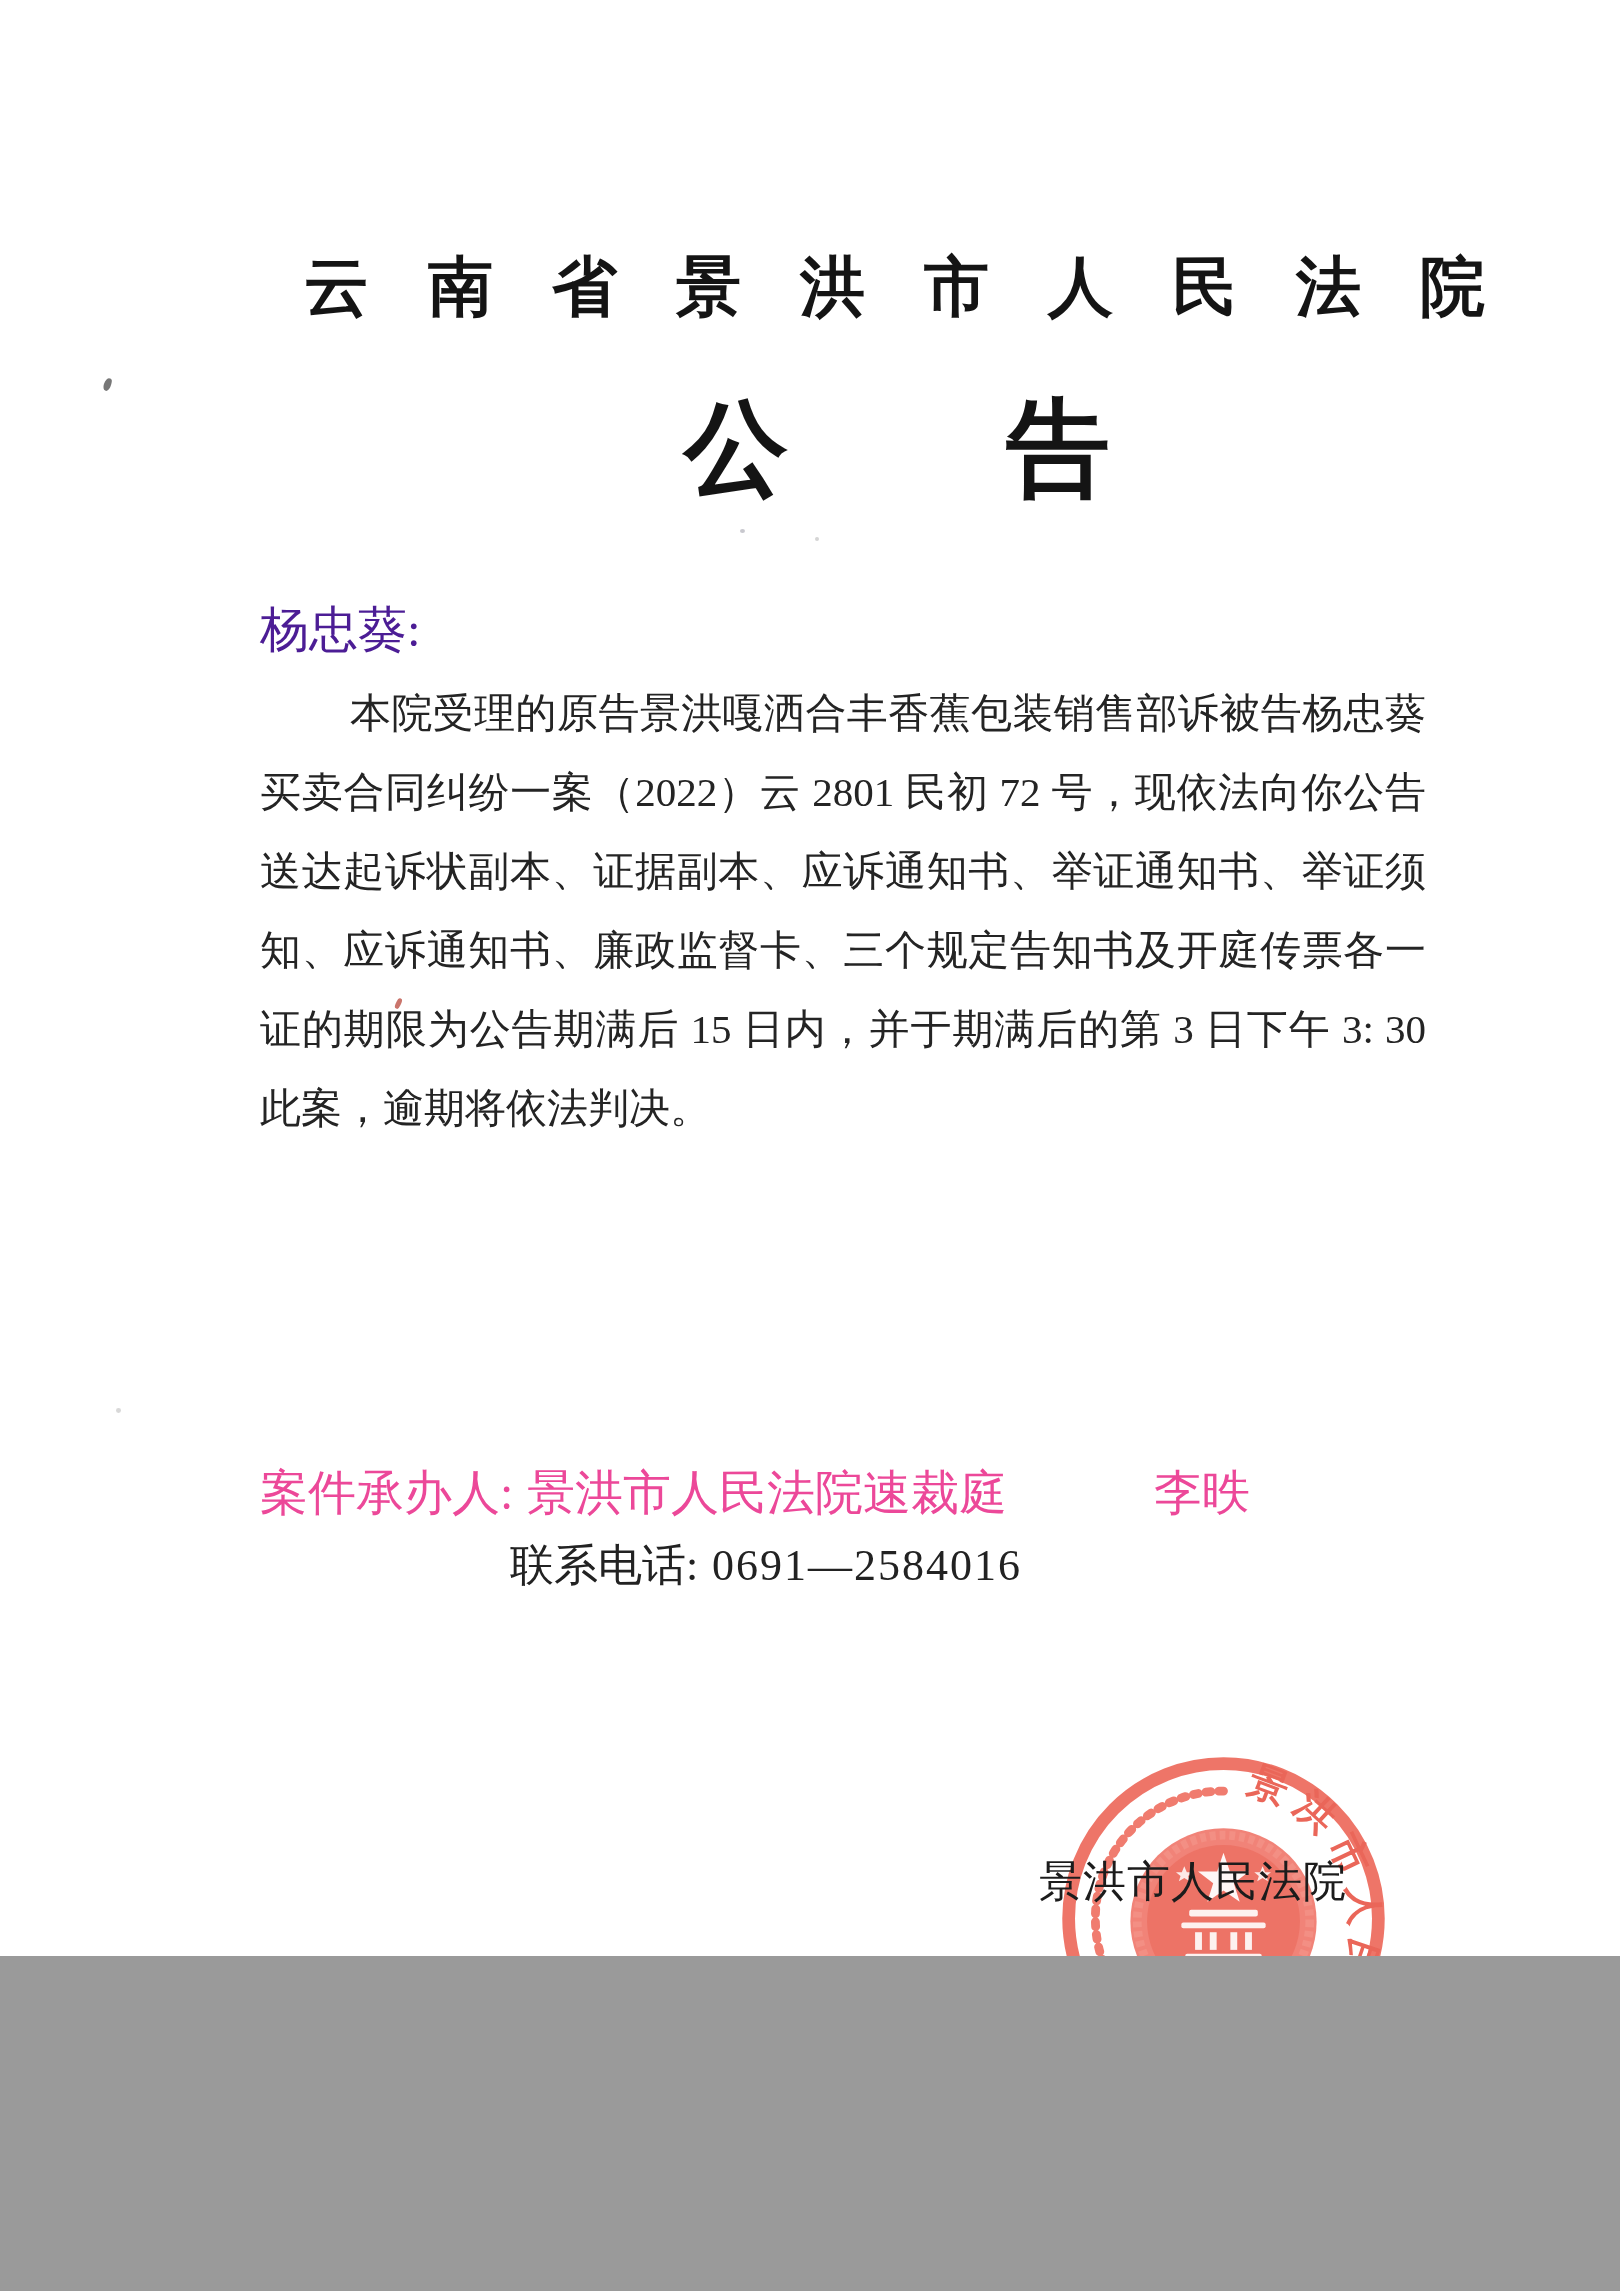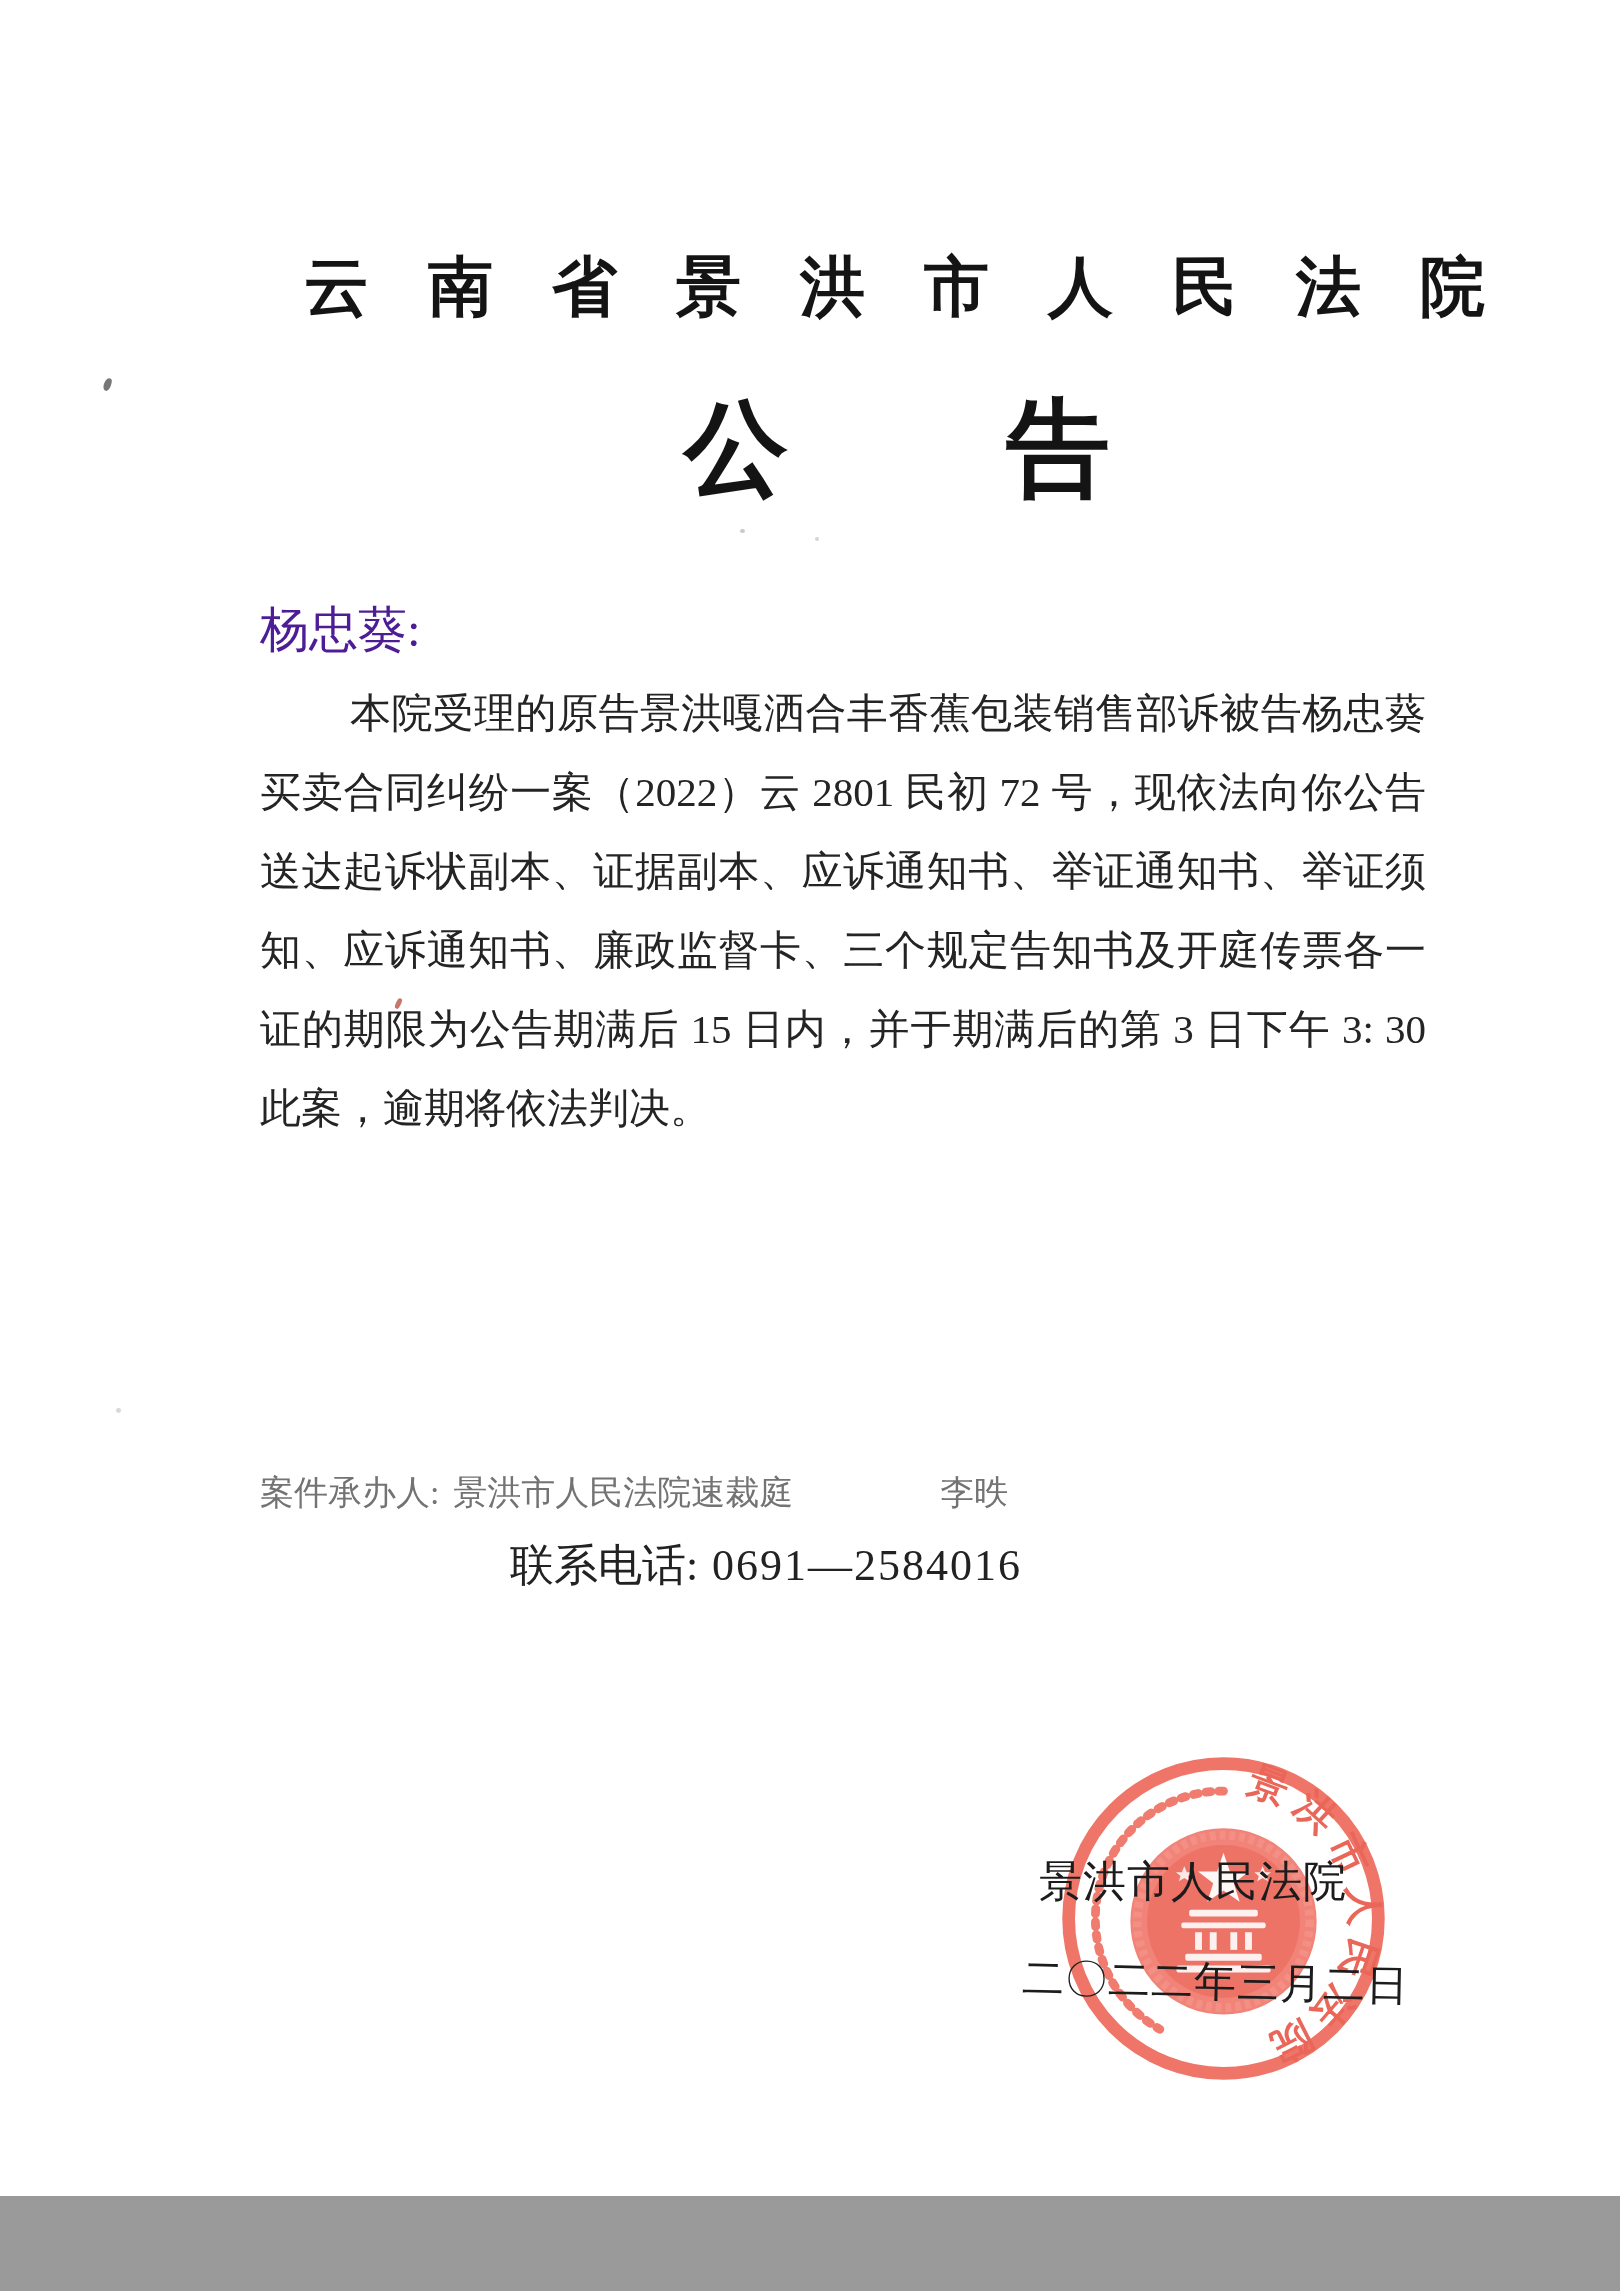--- a/index.html
+++ b/index.html
@@ -1,18 +1,18 @@
 <!DOCTYPE html>
 <html><head>
 <meta charset="utf-8">
 <style>
   html,body{margin:0;padding:0;background:#9a9a9a;}
   .page{
     position:relative;
-    width:1620px;height:2196px;
+    width:1620px;height:1956px;
     margin:0 auto;
     background:#ffffff;
     overflow:hidden;
     font-family:"Liberation Serif","DejaVu Serif",serif;
     color:#1f1f1f;
   }
   .court-title{
     position:absolute;left:304px;top:243px;
     font-size:65px;font-weight:bold;letter-spacing:59px;
     white-space:nowrap;color:#141414;
@@ -31,21 +31,21 @@
   }
   .body-line{
     height:79px;line-height:79px;font-size:41px;color:#242424;
     text-align:justify;text-align-last:justify;
     overflow:hidden;white-space:nowrap;
   }
   .body-line.first{padding-left:90px;width:1076px;font-family:Liberation Serif, serif;}
   .body-line.last{text-align-last:left;}
   .handler-line{
     position:absolute;left:260px;top:1464px;
-    font-size:34px;line-height:57px;white-space:nowrap;color:#737373;
+    font-size:48px;line-height:57px;white-space:nowrap;color:#ec4899;
   }
   .handler-name{margin-left:147px;}
   .dept{margin-left:13.7px;}
   .phone-line{
     position:absolute;left:510px;top:1537px;
     font-size:44px;line-height:57px;white-space:nowrap;color:#222;
   }
   .phone-number{margin-left:13.7px;letter-spacing:2px;}
   .seal{position:absolute;left:1051px;top:1743px;width:345px;height:351px;z-index:1;}
   .seal-court-name{

